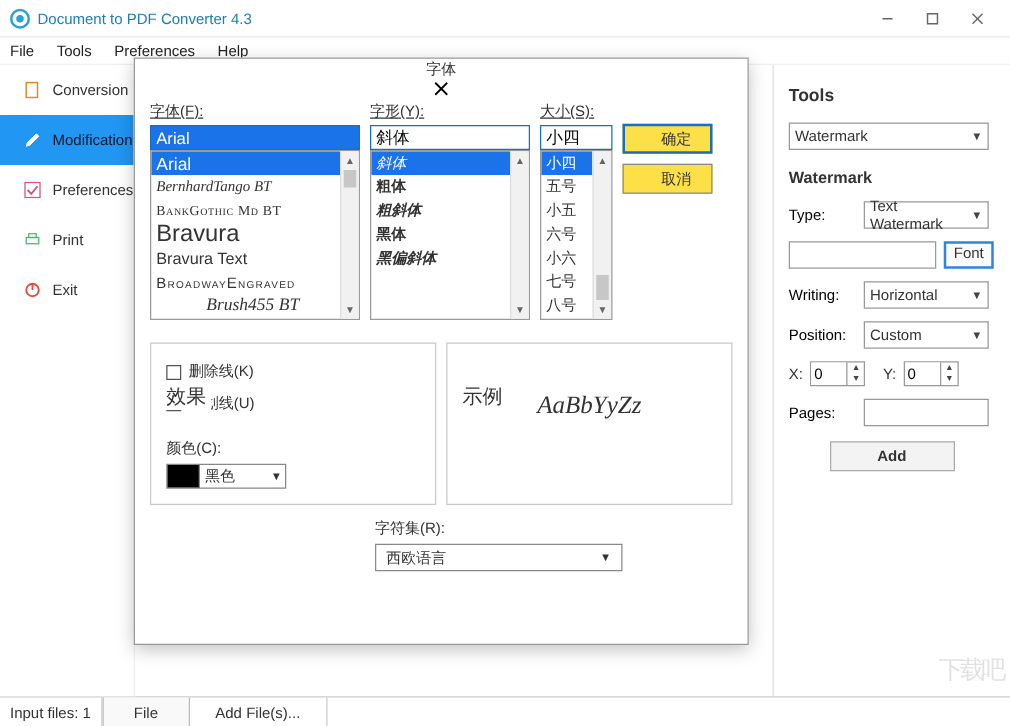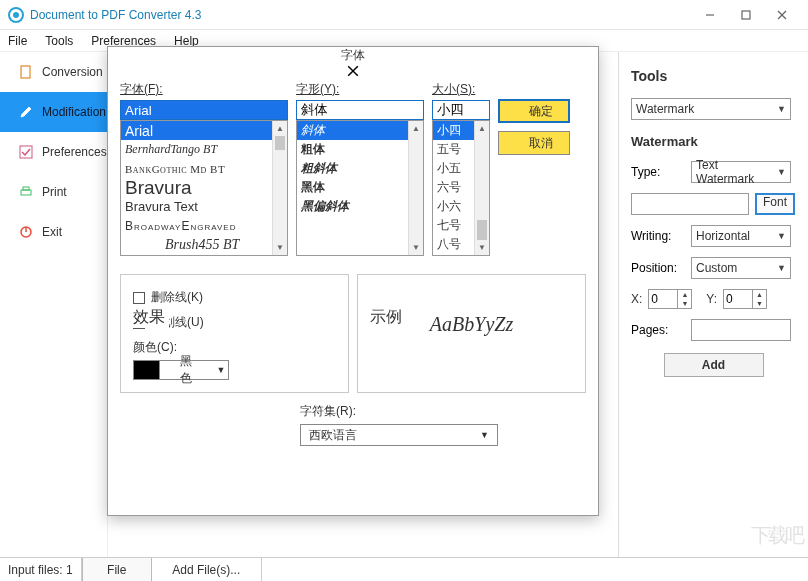--- a/index.html
+++ b/index.html
@@ -76,21 +76,21 @@
 
   .groupbox { position:relative; border:1px solid #c9c9c9; margin-top:18px; padding:14px 12px 12px; }
   .groupbox .legend { position:absolute; top:-8px; left:8px; background:#fff; padding:0 4px; font-size:16px;margin-top:40px; }
   .dlg-mid { display:flex; gap:8px; }
   .dlg-mid .groupbox { flex:1; }
   .sample { height:70px; display:flex; align-items:center; justify-content:center; font-style:italic; font-size:20px; font-family:"Times New Roman", serif; color:#333; }
   .chk { display:flex; align-items:center; gap:6px; margin-bottom:8px; }
   .chk .box { width:12px; height:12px; border:1px solid #555; }
   .color-sel { width:96px; height:20px; border:1px solid #888; display:flex; align-items:center; }
   .color-sel .swatch { width:26px; height:100%; background:#000; border-right:1px solid #888; }
-  .color-sel .txt { flex:1; padding:0 20px; }
+  .color-sel .txt { flex:1; padding:0 4px; }
   .color-sel .chev { width:14px; text-align:center; font-size:9px; }
 
   .charset { margin-top:10px; }
   .charset .sel { width:198px; height:22px; border:1px solid #888; display:flex; align-items:center; justify-content:space-between; padding:0 8px; }
   .charset .sel .chev { font-size:9px; }
 
   
   .wm-img { position:absolute; right:6px; bottom:26px; width:110px; height:40px; opacity:0.22; color:#7a7a7a; font-size:20px; font-family:"SimHei",sans-serif; display:flex; align-items:center; justify-content:flex-end; letter-spacing:-3px; }
 </style>
 </head>
@@ -347,21 +347,21 @@
       <div class="groupbox" style="width:168px;">
         <span class="legend">效果</span>
         <div class="chk">
             <span class="box"></span>
             <span>删除线(K)</span>
           </div>
         <div class="chk">
             <span class="box"></span>
             <span>下划线(U)</span>
           </div>
-        <div style="margin-top:8px;">颜色(C):</div>
+        <div style="margin-top:19px;">颜色(C):</div>
         <div class="color-sel" style="margin-top:4px;">
           <div class="swatch"></div>
           <div class="txt">黑色</div>
           <div class="chev">▼</div>
         </div>
       </div>
       <div class="groupbox" style="width:198px;">
         <span class="legend">示例</span>
         <div class="sample">AaBbYyZz</div>
       </div>

